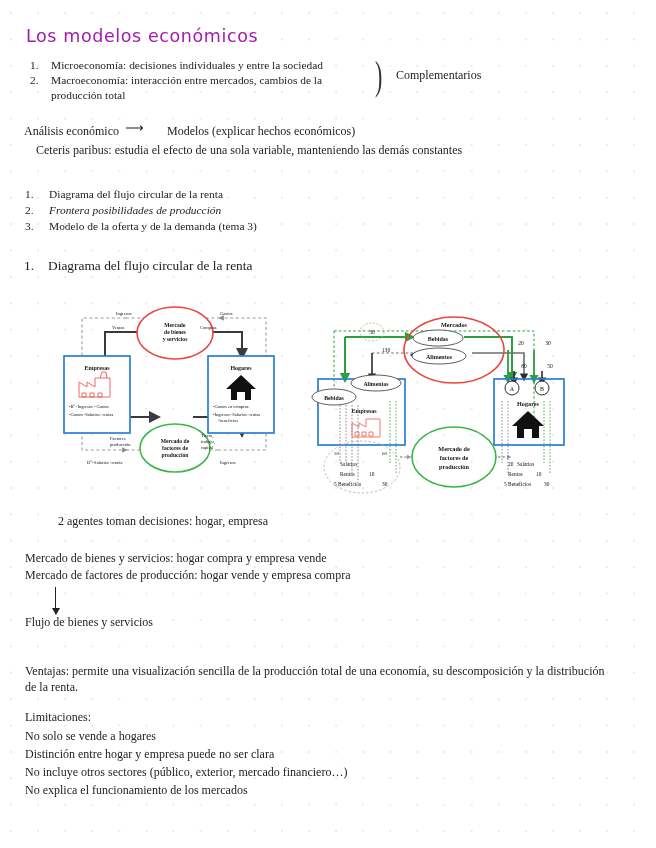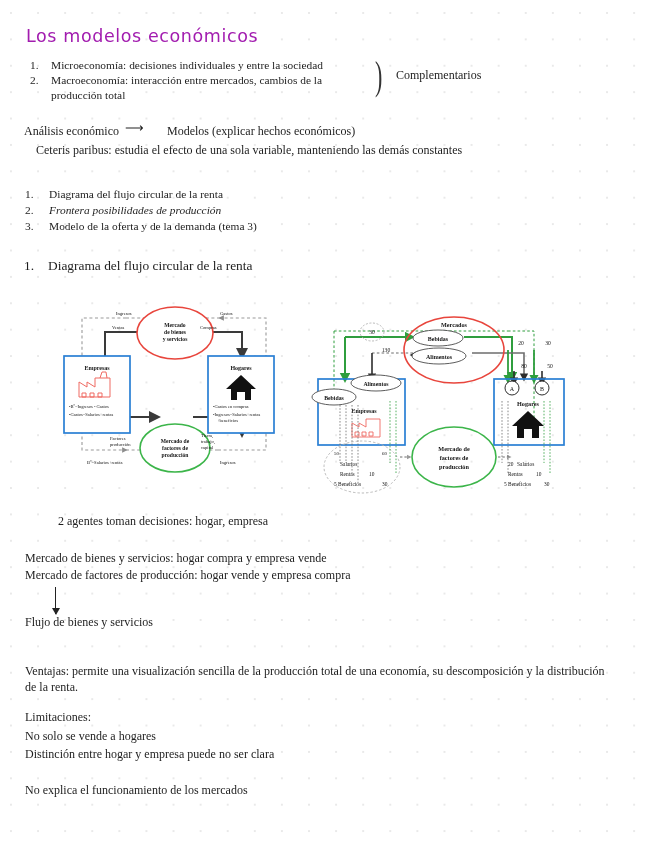--- a/index.html
+++ b/index.html
@@ -285,15 +285,16 @@
 
   <div class="arrowdown" style="left:55px;top:587px;height:27px;"></div>
 
   <div class="txt" style="left:25px;top:615px;">Flujo de bienes y servicios</div>
 
   <div class="txt wrap" style="left:25px;top:663px;width:590px;line-height:16px;">Ventajas: permite una visualización sencilla de la producción total de una economía, su descomposición y la distribución de la renta.</div>
 
   <div class="txt" style="left:25px;top:710px;">Limitaciones:</div>
   <div class="txt" style="left:25px;top:729px;">No solo se vende a hogares</div>
   <div class="txt" style="left:25px;top:747px;">Distinción entre hogar y empresa puede no ser clara</div>
+  <div class="txt" style="left:25px;top:765px;">No incluye otros sectores (público, exterior, mercado financiero…)</div>
   <div class="txt" style="left:25px;top:783px;">No explica el funcionamiento de los mercados</div>
 
 </div>
 
 </body></html>

